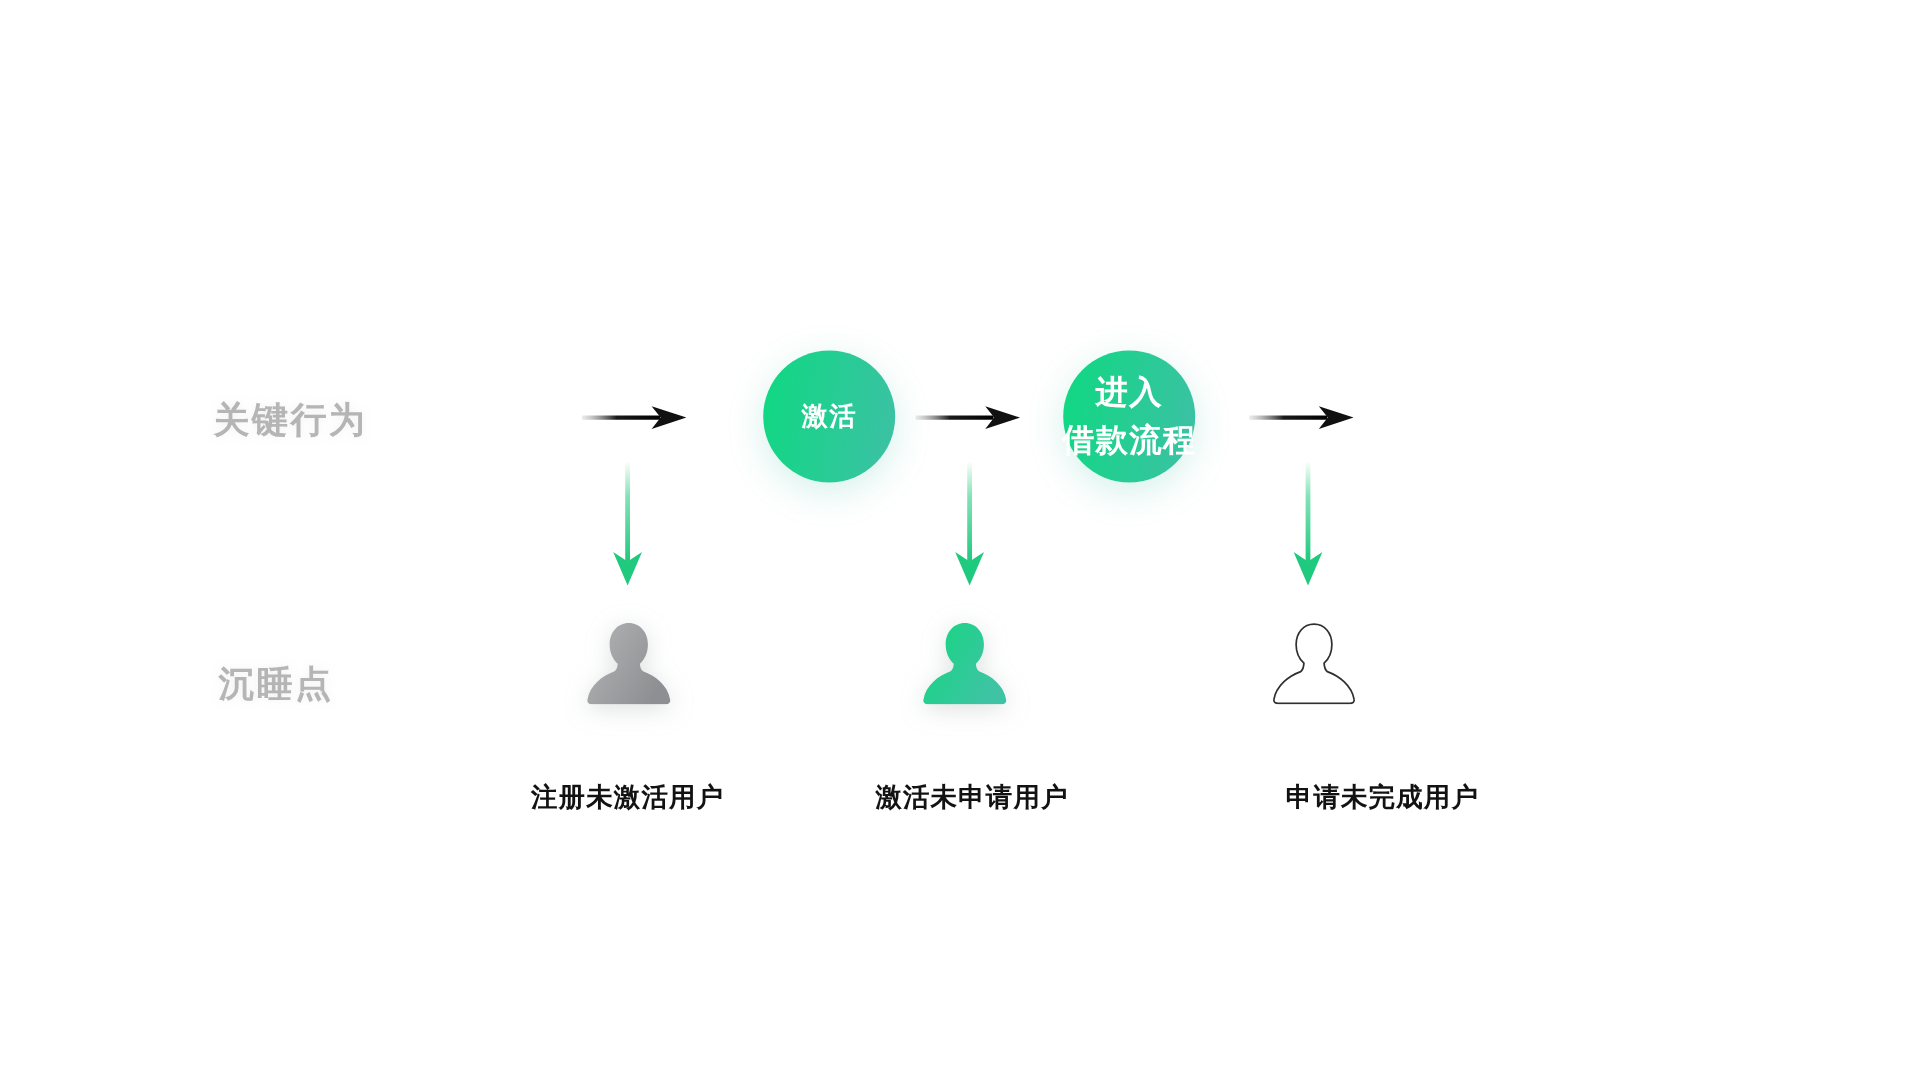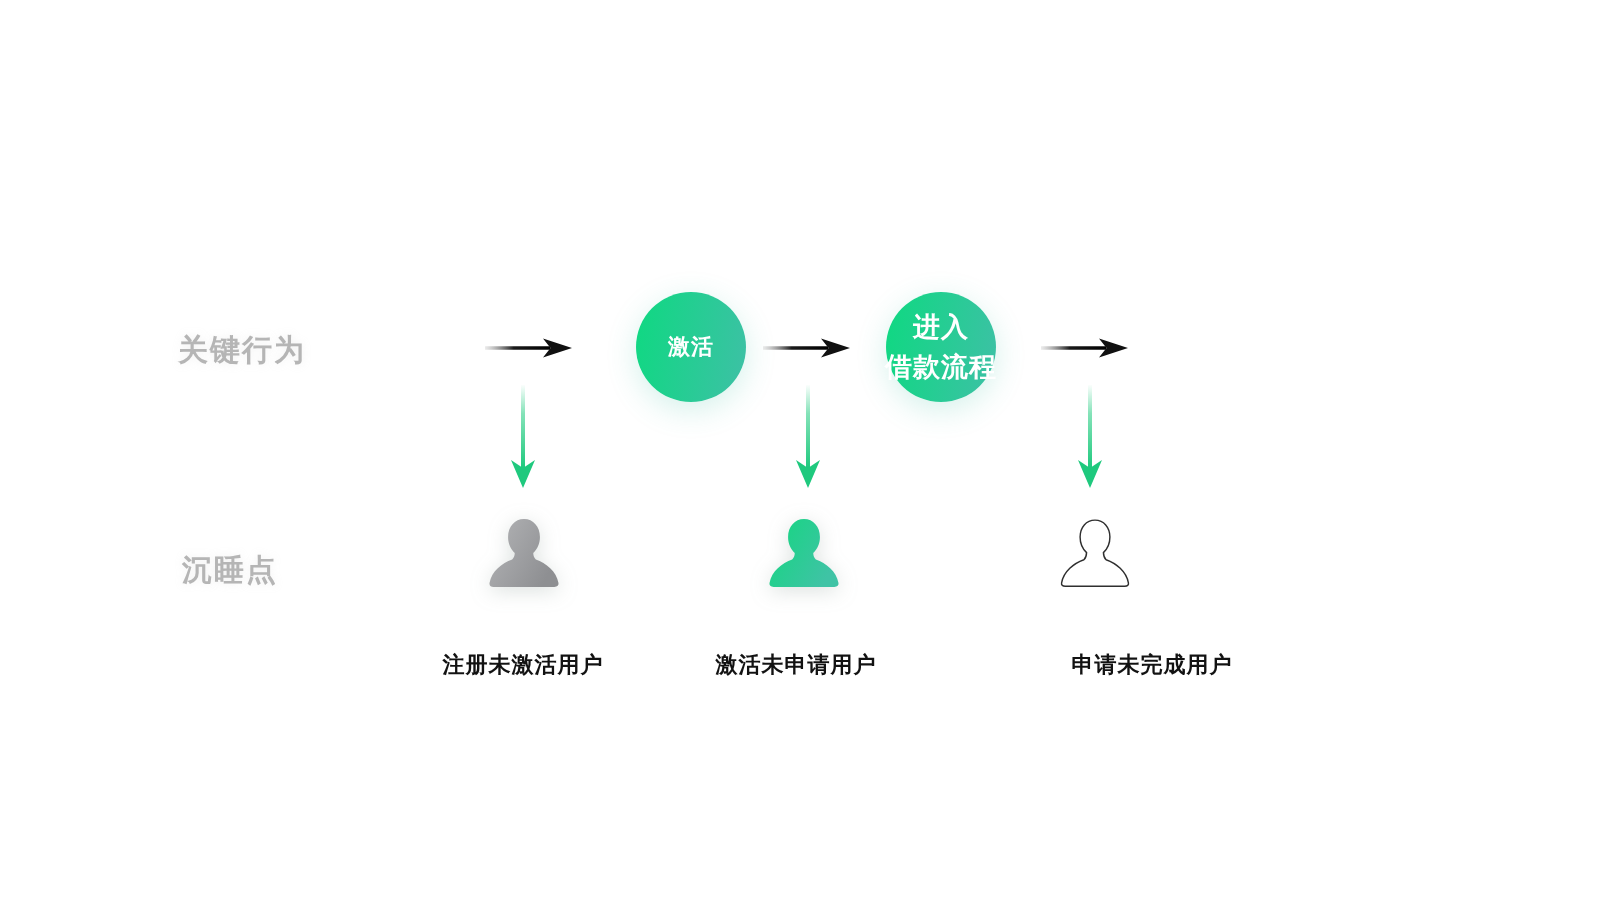--- a/index.html
+++ b/index.html
@@ -105,16 +105,16 @@
     <path fill="url(#gradGrayPerson)" d="M36,2 C27,2 20.5,9.5 20.5,19.5 C20.5,26 23,31.5 27,35 C26.9,37.6 26.3,39.7 24.5,41.2 C14.5,44.8 4.5,52.5 2.5,64 C2,66.5 3.8,68 6.5,68 L65.5,68 C68.2,68 70,66.5 69.5,64 C67.5,52.5 57.5,44.8 47.5,41.2 C45.7,39.7 45.1,37.6 45,35 C49,31.5 51.5,26 51.5,19.5 C51.5,9.5 45,2 36,2 Z"></path>
   </svg>
   <svg class="person soft" style="left:767px" viewBox="0 0 72 68">
     <path fill="url(#gradGreenPerson)" d="M36,2 C27,2 20.5,9.5 20.5,19.5 C20.5,26 23,31.5 27,35 C26.9,37.6 26.3,39.7 24.5,41.2 C14.5,44.8 4.5,52.5 2.5,64 C2,66.5 3.8,68 6.5,68 L65.5,68 C68.2,68 70,66.5 69.5,64 C67.5,52.5 57.5,44.8 47.5,41.2 C45.7,39.7 45.1,37.6 45,35 C49,31.5 51.5,26 51.5,19.5 C51.5,9.5 45,2 36,2 Z"></path>
   </svg>
   <svg class="person" style="left:1058px" viewBox="0 0 72 68">
     <path fill="none" stroke="#2f2f2f" stroke-width="1.4" d="M36,3 C27.5,3 21.5,10 21.5,19.5 C21.5,25.8 24,31.2 27.8,34.6 C27.7,37.4 27,39.9 25.2,41.5 C15.5,45 5.5,52.8 3.5,64 C3,66.2 4.6,67.3 7,67.3 L65,67.3 C67.4,67.3 69,66.2 68.5,64 C66.5,52.8 56.5,45 46.8,41.5 C45,39.9 44.3,37.4 44.2,34.6 C48,31.2 50.5,25.8 50.5,19.5 C50.5,10 44.5,3 36,3 Z"></path>
   </svg>
 
   <div class="dormant-label" style="left:403px">注册未激活用户</div>
-  <div class="dormant-label" style="left:676px">激活未申请用户</div>
+  <div class="dormant-label" style="left:690px">激活未申请用户</div>
   <div class="dormant-label" style="left:1032px">申请未完成用户</div>
 
 </div>
 
 </body></html>

